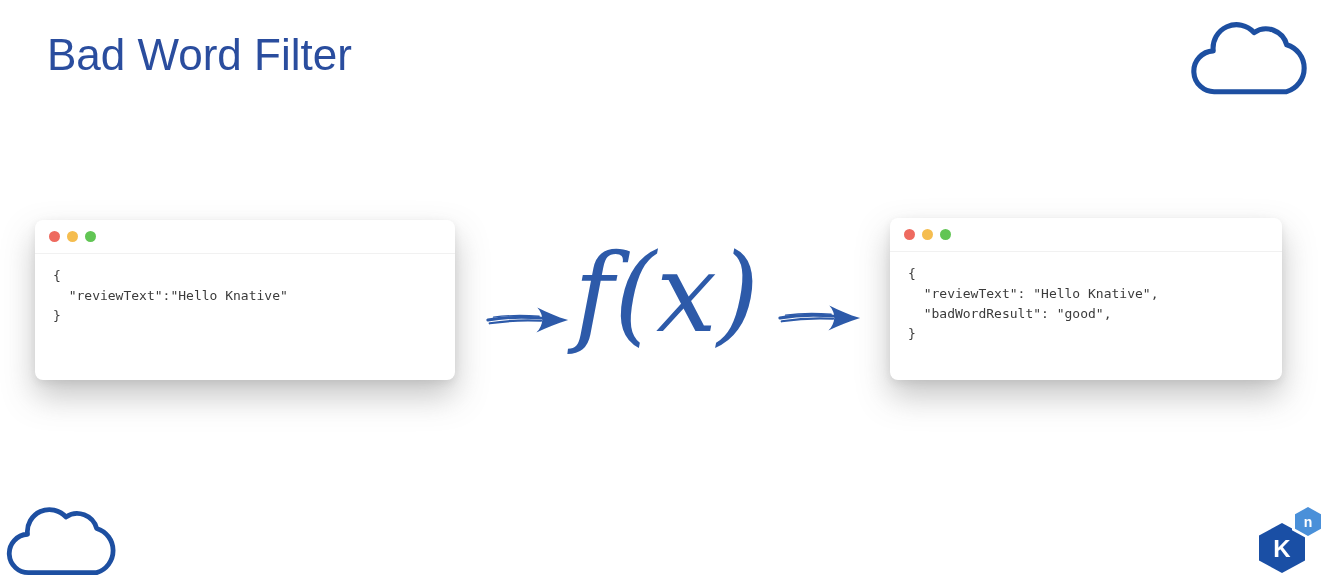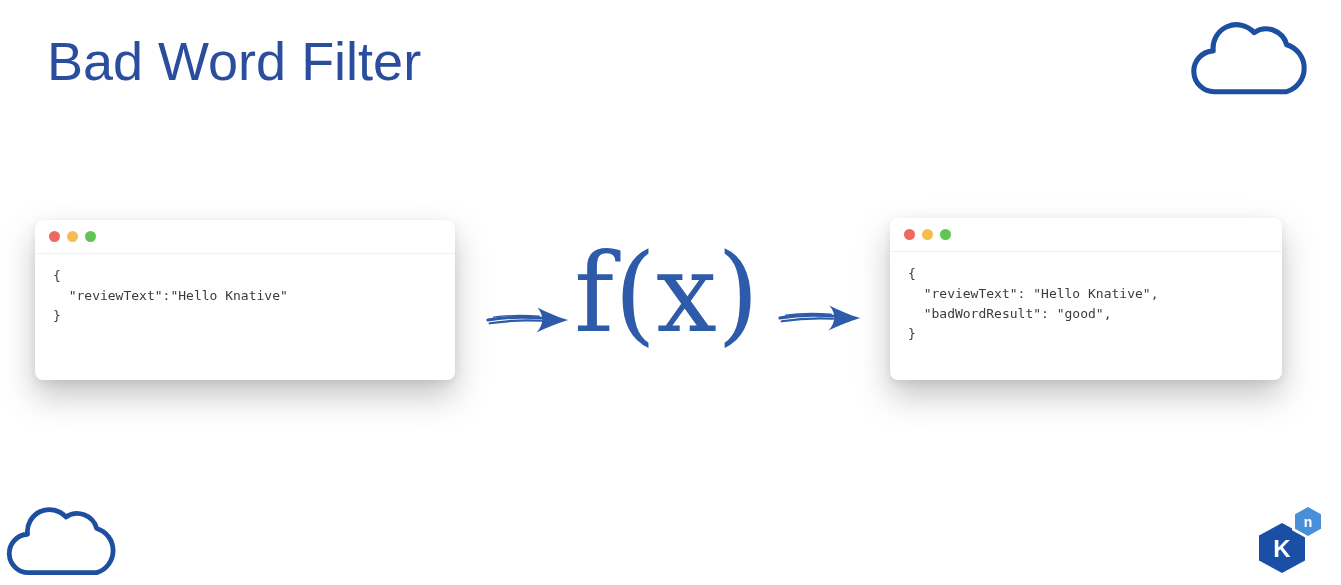--- a/index.html
+++ b/index.html
@@ -10,21 +10,21 @@
     height: 585px;
     background: #ffffff;
     overflow: hidden;
   }
 
   
   .slide-title {
     position: absolute;
     left: 47px;
     top: 30px;
-    font-size: 54px;
+    font-size: 44px;
     font-weight: 500;
     letter-spacing: 0px;
     color: var(--title-color, #2a4d9e);
     font-family: "Liberation Sans", sans-serif;
   }
 
   
   .cloud { position: absolute; }
   .cloud path {
     fill: none;
@@ -65,20 +65,21 @@
     color: #3b3b3b;
   }
   .code-line { white-space: pre; }
 
   
   .fx-label {
     position: absolute;
     left: 574px;
     top: 232px;
     font-family: "DejaVu Serif", serif;
+    font-style: italic;
     font-size: 108px;
     line-height: 1.15;
     color: var(--accent-color, #2d5aa9);
   }
 
   
   .flow-arrow { position: absolute; width: 84px; height: 34px; }
   .flow-arrow-1 { left: 486px; top: 303px; }
   .flow-arrow-2 { left: 778px; top: 301px; }
   .flow-arrow .shaft { stroke: var(--accent-color, #2d5aa9); fill: none; stroke-linecap: round; }

